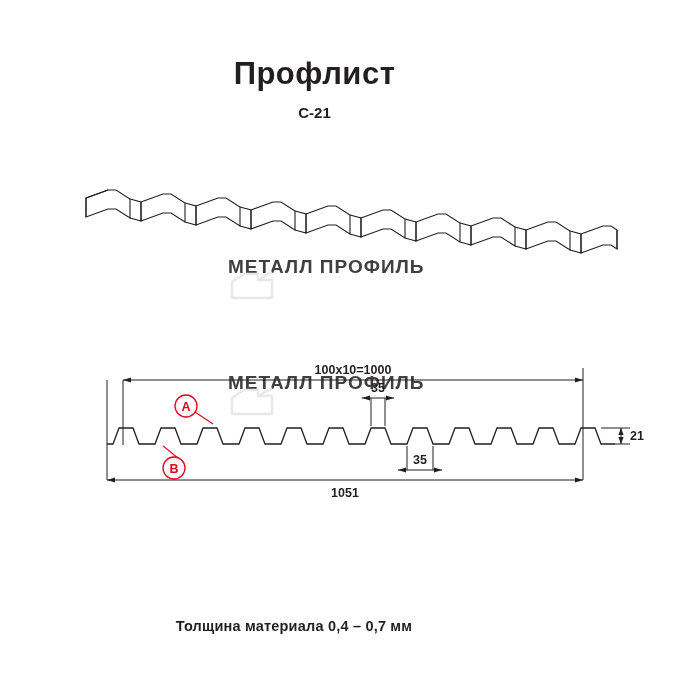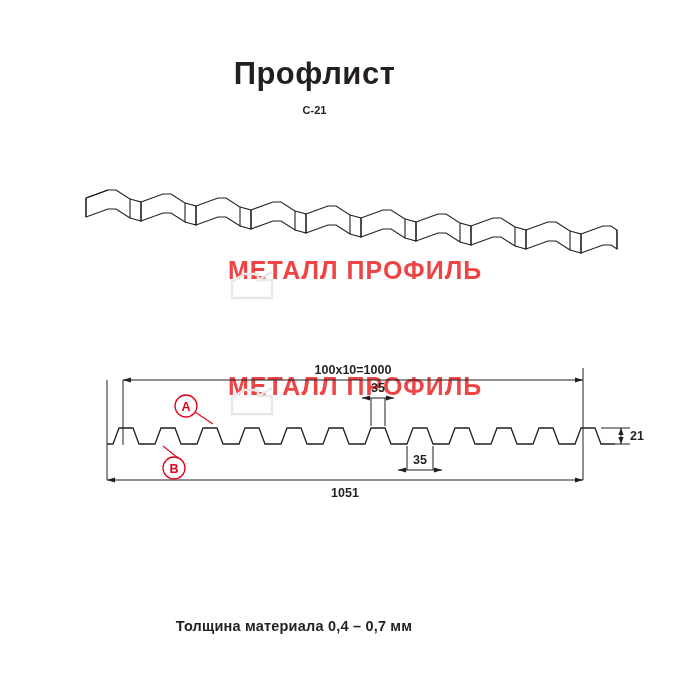--- a/index.html
+++ b/index.html
@@ -31,38 +31,38 @@
   }
   .main-title {
     font-size: 31px;
     font-weight: bold;
     letter-spacing: 0.5px;
     color: #231f20;
     line-height: 1.05;
   }
   .sub-title {
     margin-top: 13px;
-    font-size: 11px;
+    font-size: 15px;
     font-weight: bold;
     color: #231f20;
   }
   
   .sheet3d {
     position: absolute;
     top: 150px;
     left: 78px;
     width: 545px;
     height: 130px;
   }
   
   .watermark {
     position: absolute;
-    color: #ef4444;
-    font-weight: bold;
-    font-size: 25px;
+    color: #404040;
+    font-weight: bold;
+    font-size: 19px;
     letter-spacing: 1px;
     white-space: nowrap;
     user-select: none;
     pointer-events: none;
   }
   .wm1 { top: 256px; left: 228px; }
   .wm2 { top: 372px; left: 228px; }
   .wm-icon { position: absolute; pointer-events: none; }
   
   .drawing {

